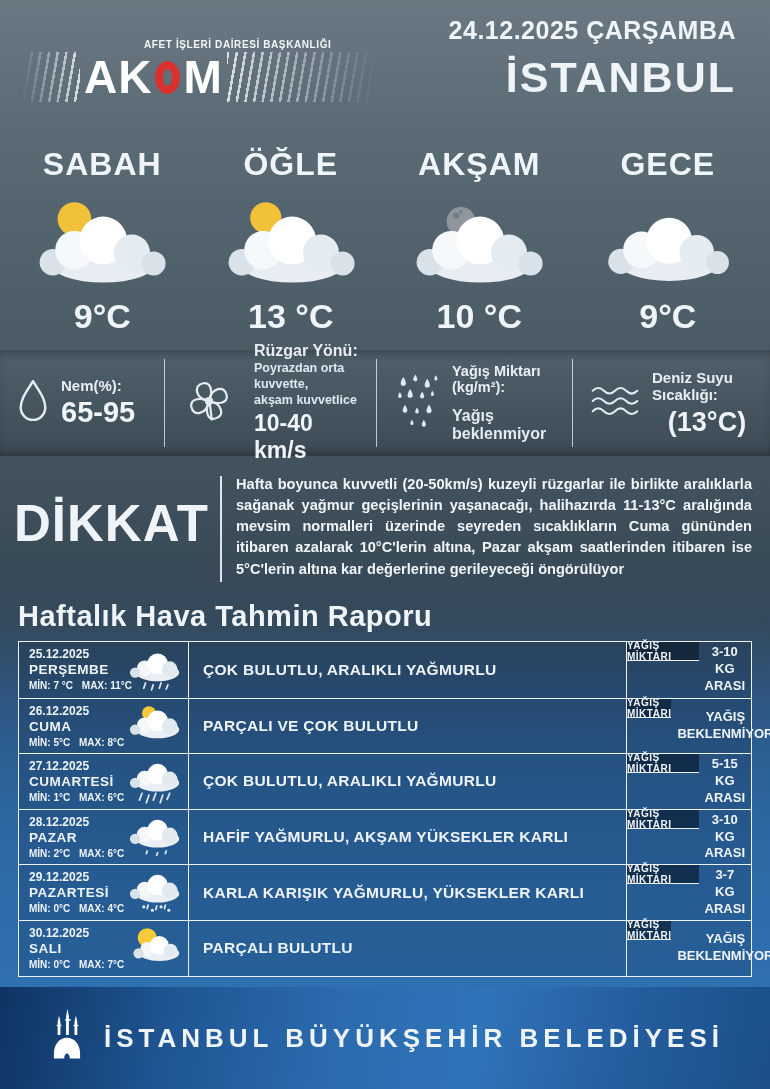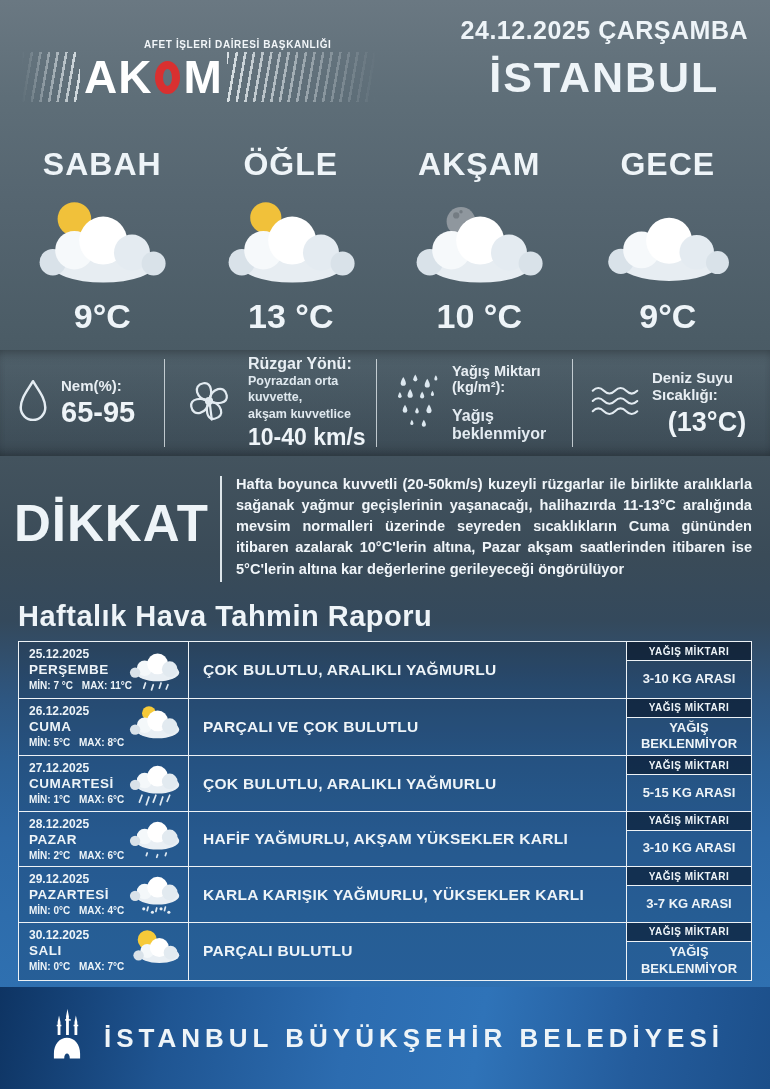--- a/index.html
+++ b/index.html
@@ -10,38 +10,38 @@
 
   
   .hdr { position:relative; height:130px; padding:16px 22px 0; flex:none; }
   .logo-wrap { position:absolute; left:22px; top:52px; display:flex; align-items:center; }
   .agency { position:absolute; top:-15px; left:64px; font-size:10px; font-weight:700; letter-spacing:.6px; color:#f2f6f9; white-space:nowrap; }
   .stripes { height:50px; background:repeating-linear-gradient(100deg, rgba(238,244,247,.85) 0 2.5px, transparent 2.5px 8.5px); }
   .stripes.left  { width:58px;  -webkit-mask-image:linear-gradient(270deg,#000,transparent); mask-image:linear-gradient(270deg,#000,transparent); }
   .stripes.right { width:150px; -webkit-mask-image:linear-gradient(90deg,#000,transparent);  mask-image:linear-gradient(90deg,#000,transparent); }
   .akom-word { display:flex; align-items:center; font-size:46px; font-weight:800; letter-spacing:1px; line-height:1; color:#fff; padding:0 4px; }
   .o-ring { width:25px; height:33px; border:8px solid #d93030; border-radius:50%; margin:0 3px; display:inline-block; }
-  .hdr-right { position:absolute; right:22px; top:16px; text-align:center; }
+  .hdr-right { position:absolute; right:34px; top:16px; text-align:right; }
   .rep-date { font-size:25px; font-weight:800; letter-spacing:.5px; }
   .city { font-size:43px; font-weight:800; letter-spacing:2px; margin-top:8px; }
 
   
   .periods { display:flex; padding:0 8px; margin-top:16px; flex:none; }
   .period { flex:1; display:flex; flex-direction:column; align-items:center; }
   .p-label { font-size:32px; font-weight:800; letter-spacing:1px; }
   .p-icon { margin:10px 0 4px; height:100px; display:flex; align-items:center; }
   .p-temp { font-size:34px; font-weight:700; }
 
   
   .stats { display:flex; align-items:center; height:106px; margin-top:14px; flex:none;
     background:linear-gradient(180deg, rgba(130,148,158,.10), rgba(15,25,35,.14));
     box-shadow:inset 0 10px 14px -10px rgba(0,0,0,.45), inset 0 -10px 14px -10px rgba(0,0,0,.45); }
   .stat { display:flex; align-items:center; height:88px; padding:0 8px 0 16px; }
   .stat + .stat { border-left:1px solid rgba(235,242,246,.75); }
-  .stat.hum { width:164px; } .stat.wind { width:212px; } .stat.rain { width:196px; } .stat.sea { flex:1; }
+  .stat.hum { width:164px; } .stat.wind { width:212px;gap:6px; } .stat.rain { width:196px; } .stat.sea { flex:1; }
   .s-col { margin-left:11px; display:flex; flex-direction:column; }
   .s-label { font-size:15px; font-weight:600; color:#e8eef3; }
   .s-big { font-size:29px; font-weight:700; margin-top:2px; }
   .wind .s-label { font-size:16px; font-weight:700; }
   .s-desc { font-size:12.5px; font-weight:700; line-height:1.3; color:#dfe8ee; }
   .wind .s-big { font-size:23px; }
   .rain .s-label { margin-bottom:12px; font-size:14.5px; }
   .s-mid { font-size:16px; font-weight:600; color:#e3ebf1; }
   .sea .s-big { font-size:27px; text-align:center; margin-top:4px; }
 
@@ -56,21 +56,21 @@
   .wtable { width:734px; margin-left:18px; border:1.5px solid #edf2f6; flex:none; }
   .trow { display:flex; min-height:55.5px; background:rgba(9,30,55,.20); }
   .trow + .trow { border-top:1.5px solid #edf2f6; }
   .c-date { width:170px; border-right:1.5px solid #edf2f6; position:relative; padding:5px 8px 4px 10px; }
   .d-date { font-size:12px; font-weight:600; }
   .d-day { font-size:13.5px; font-weight:700; letter-spacing:.5px; margin-top:1px; }
   .d-mm { font-size:10px; font-weight:700; margin-top:3px; white-space:nowrap; }
   .d-mm .v { margin-right:4px; } .d-mm .ml { margin-left:2px; }
   .d-icon { position:absolute; right:1px; top:4px; }
   .c-desc { flex:1; border-right:1.5px solid #edf2f6; display:flex; align-items:center; padding-left:14px; font-size:15.5px; font-weight:700; letter-spacing:.3px; }
-  .c-amt { width:124px; display:flex; flex-direction:column; }
+  .c-amt { width:124px; display:flex; }
   .a-head { height:19px; background:rgba(6,20,38,.6); border-bottom:1.5px solid #edf2f6; display:flex; align-items:center; justify-content:center; font-size:10px; font-weight:700; letter-spacing:.5px; }
   .a-val { flex:1; display:flex; align-items:center; justify-content:center; text-align:center; font-size:13px; font-weight:700; line-height:1.3; padding:2px 6px; }
 
   
   .footer { margin-top:auto; height:102px; display:flex; align-items:center; justify-content:center; gap:16px;
     background:linear-gradient(100deg,#0e3463 0%,#1f5592 22%,#2c6cb0 45%,#2f73b8 62%,#245c9c 82%,#1c4f8a 100%); }
   .f-text { font-size:26px; font-weight:700; letter-spacing:5px; }
 </style>
 </head>
 <body>

